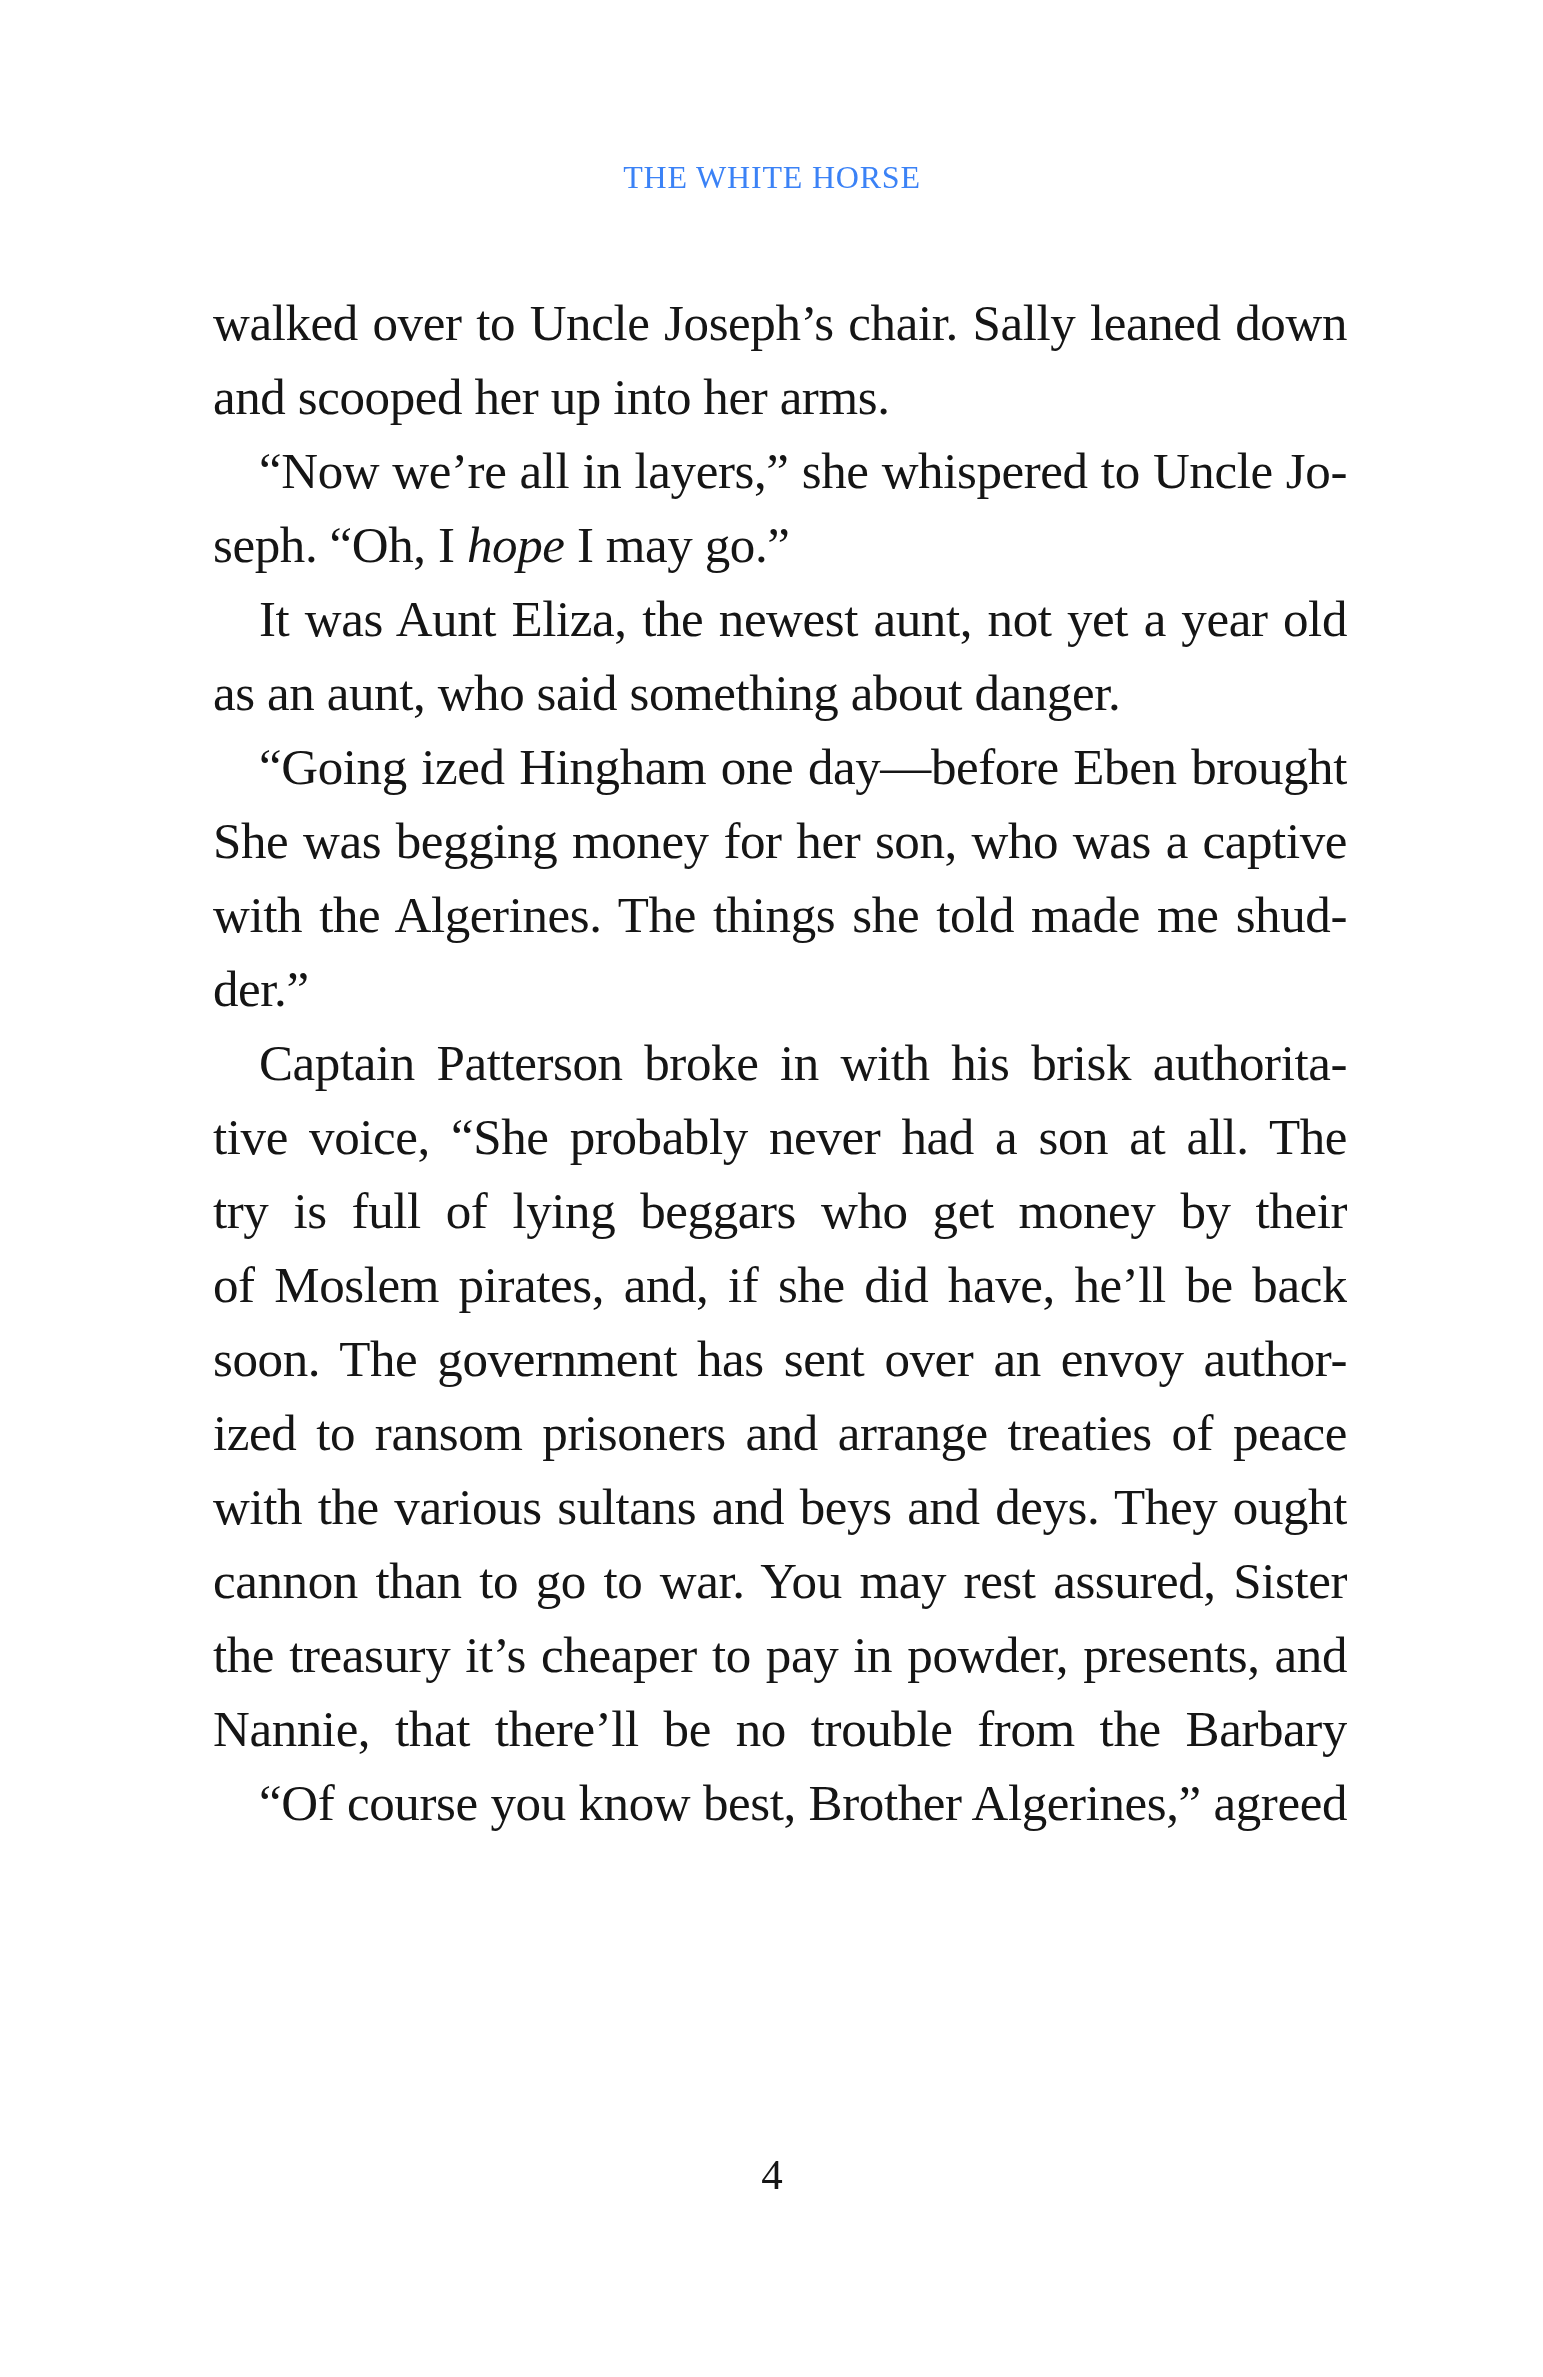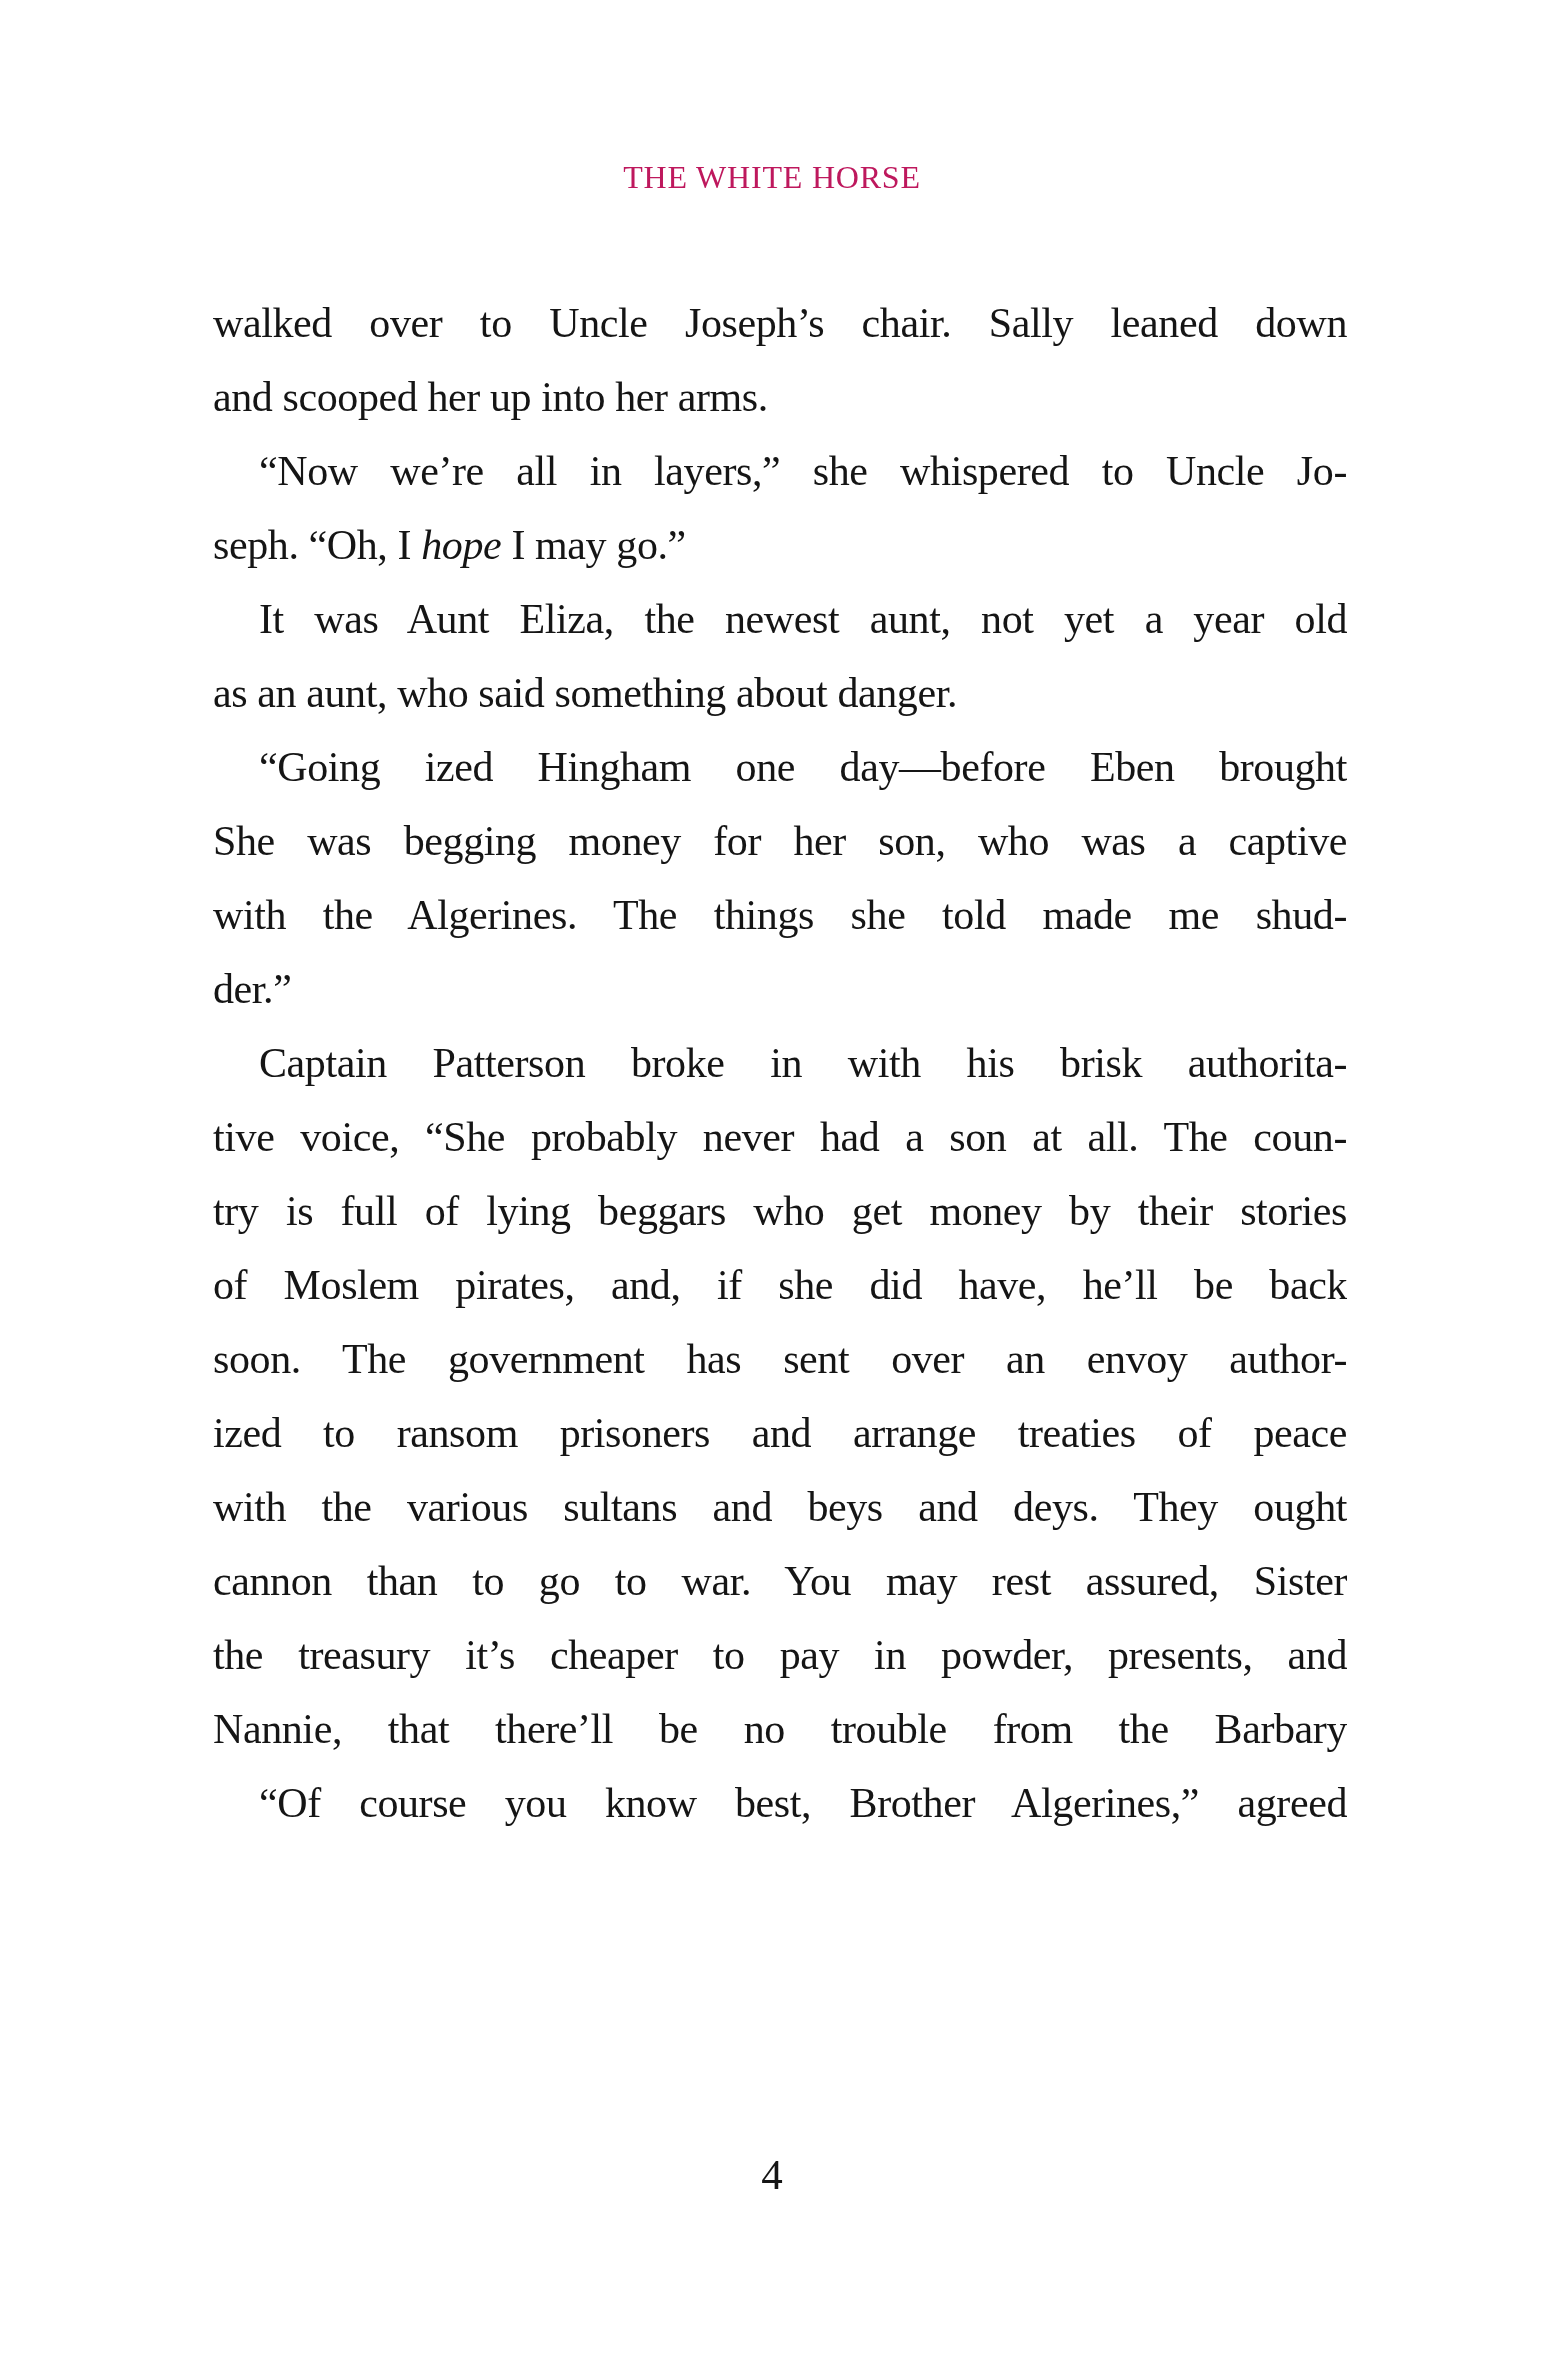--- a/index.html
+++ b/index.html
@@ -18,32 +18,32 @@
   }
   .running-header {
     position: absolute;
     top: 161px;
     left: 0;
     width: 100%;
     text-align: center;
     font-size: 32px;
     line-height: 32px;
     letter-spacing: 0.8px;
-    color: #be185d;
+    color: #3b82f6;
   }
   .text-block {
     position: absolute;
     top: 286px;
     left: 213px;
     width: 1134px;
   }
   .line {
     height: 74px;
     line-height: 74px;
-    font-size: 42px;
+    font-size: 51px;
     letter-spacing: -0.4px;
     text-align: justify;
     text-align-last: justify;
     overflow: hidden;
     white-space: normal;
   }
   .line.end {
     text-align: left;
     text-align-last: left;
   }

